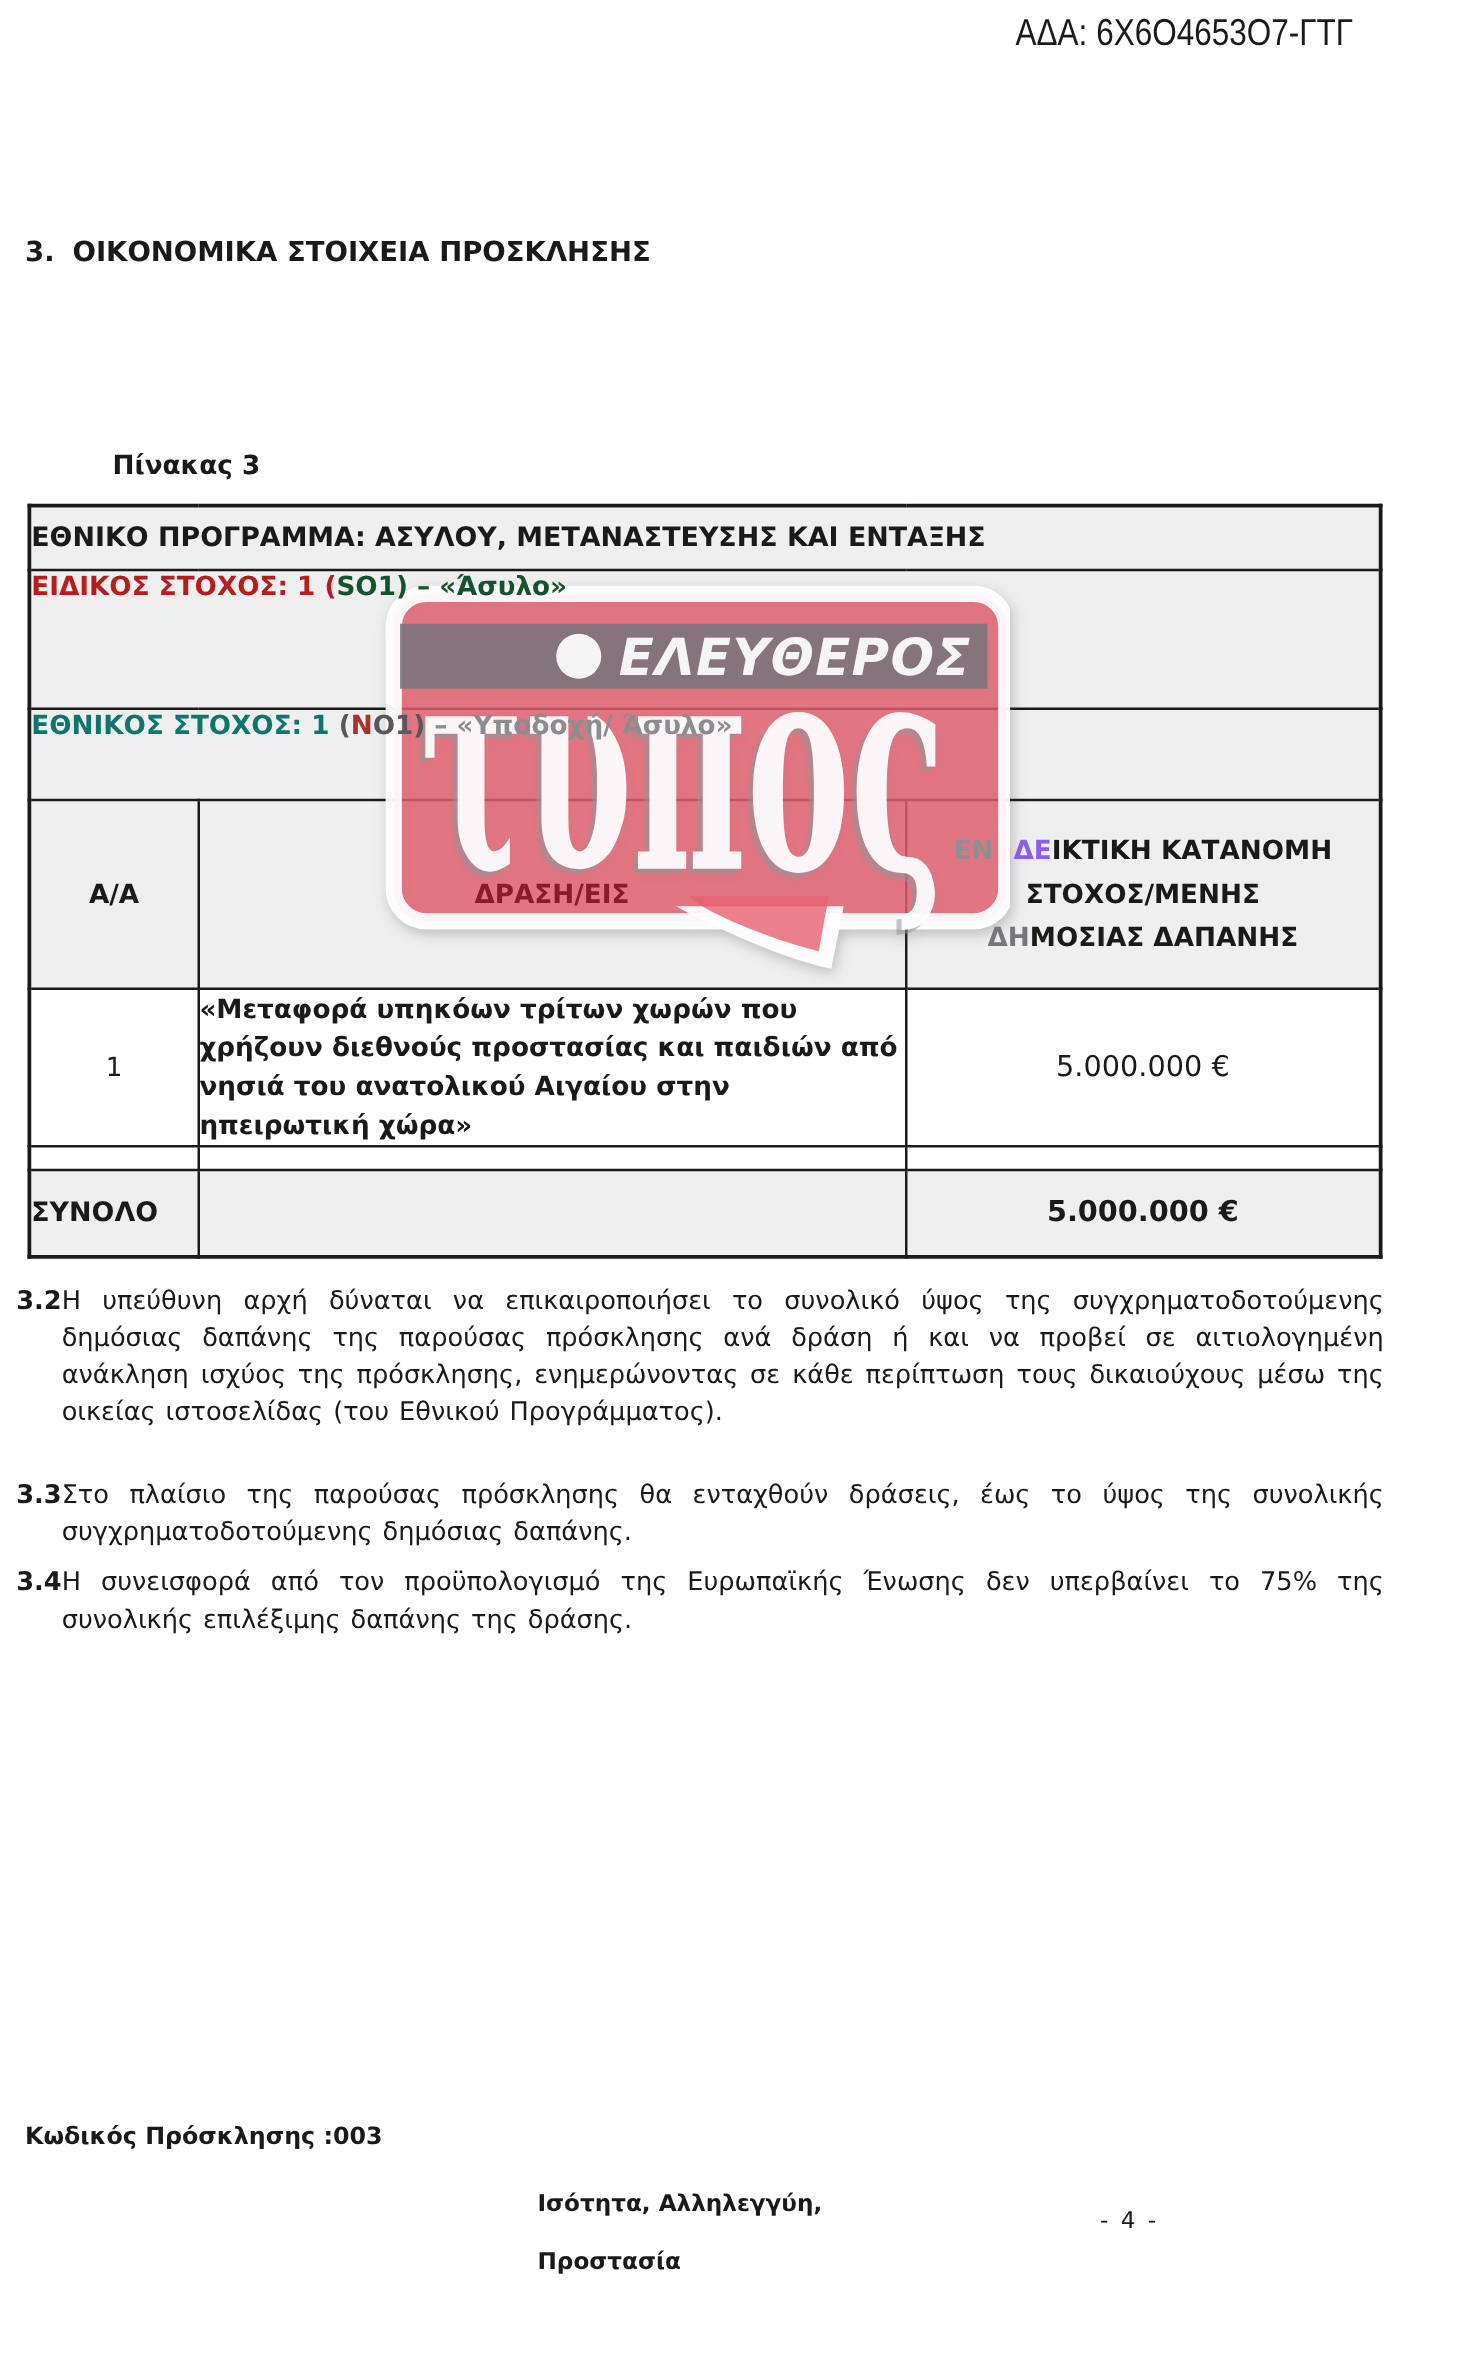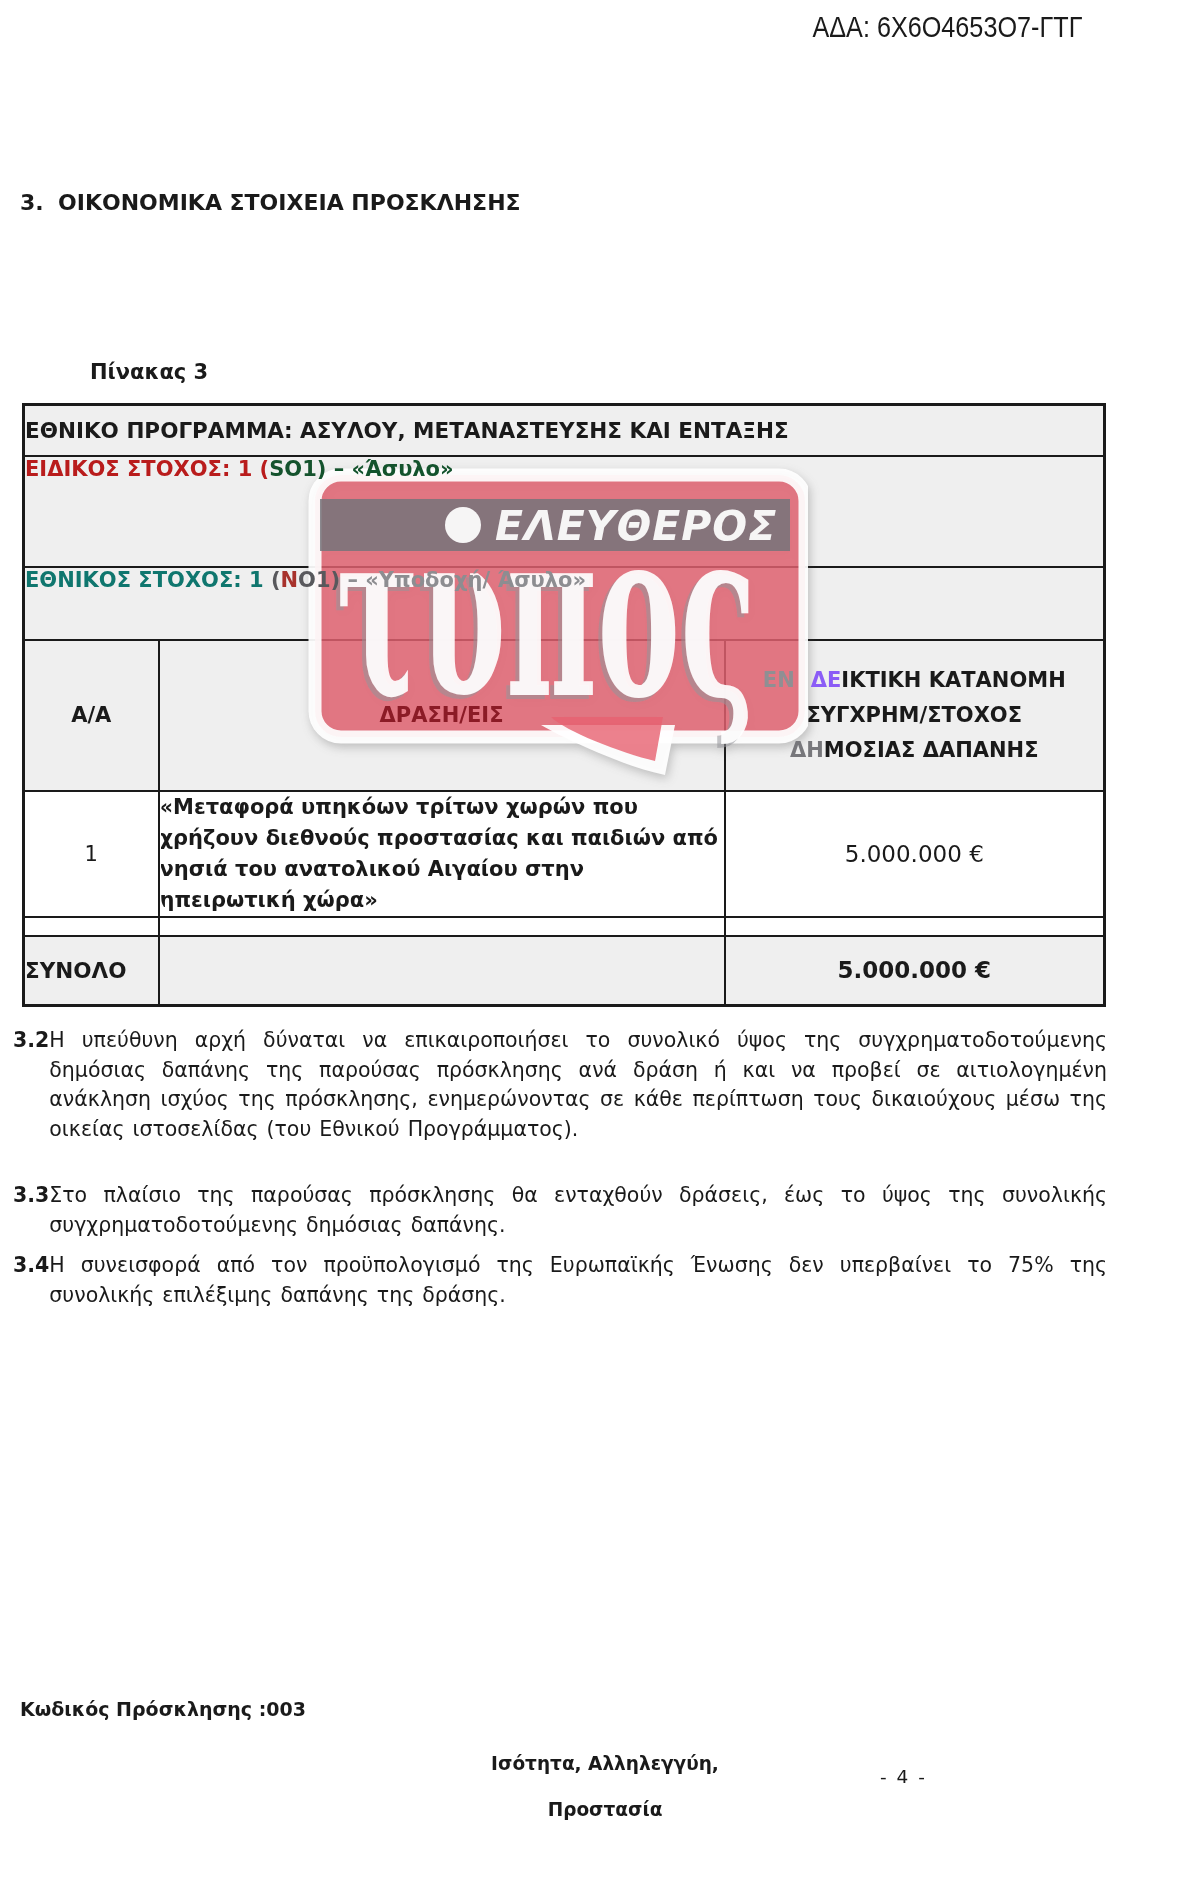--- a/index.html
+++ b/index.html
@@ -31,35 +31,35 @@
   td span, td b{position:relative;z-index:6;}
   .tr1{height:51px}.tr2{height:111px}.tr3{height:73px}.tr4{height:151px}
   .tr5{height:123px}.tr6{height:19px}.tr7{height:70px}
   .cell-program{font-weight:bold;font-size:21.5px;padding-left:17px;vertical-align:middle;}
   .cell-so{font-weight:bold;font-size:21px;padding:26px 0 0 17px;vertical-align:top;}
   .cell-no{font-weight:bold;font-size:21px;padding:6px 0 0 17px;vertical-align:top;}
   .cell-h{font-weight:bold;font-size:21px;text-align:center;vertical-align:middle;line-height:35px;}
   .cell-action-h{color:#8b1b26;}
   .cell-idx{font-size:21px;text-align:center;vertical-align:middle;}
   .cell-action{font-weight:bold;font-size:21px;line-height:31px;text-align:left;
-               vertical-align:top;padding:8px 86px 0 38px;border-radius:20px;}
+               vertical-align:top;padding:8px 86px 0 38px;}
   .cell-amt{font-size:23px;text-align:center;vertical-align:middle;}
   .cell-total-label{font-weight:bold;font-size:21.5px;padding-left:13px;vertical-align:middle;}
   .cell-total-amt{font-weight:bold;font-size:23px;text-align:center;vertical-align:middle;}
 
   
   .stamp{position:absolute;left:303px;top:463px;width:505px;height:345px;z-index:5;
          filter:drop-shadow(2px 4px 5px rgba(70,70,70,0.30));}
 
   
   .f-left{position:absolute;left:20px;top:1698px;}
   .f-title{font-weight:bold;font-size:19px;}
   .f-block{margin-top:16px;font-size:19px;line-height:22.5px;}
   sup{font-size:62%;}
-  .f-center{position:absolute;left:430px;top:1753px;width:350px;text-align:center;
+  .f-center{position:absolute;left:430px;top:1753px;width:350px;
             font-weight:bold;font-size:18.5px;}
   .f-center .l2{margin-top:25px;}
   .f-page{position:absolute;left:880px;top:1766px;font-size:18.5px;letter-spacing:2px;}
 </style>
 </head>
 <body>
 
 <div class="page">
 
   <div class="ada">ΑΔΑ: 6Χ6Ο4653Ο7-ΓΤΓ</div>
@@ -95,21 +95,21 @@
       </td>
     </tr>
     <tr class="tr4">
       <td class="gray cell-h">
         <span>Α/Α</span>
       </td>
       <td class="gray cell-h cell-action-h">
         <span>ΔΡΑΣΗ/ΕΙΣ</span>
       </td>
       <td class="gray cell-h">
-        <span><span style="color: rgb(143, 143, 147);">ΕΝ</span><span style="color: #8b5cf6; margin-left: 16px;">ΔΕ</span><span style="color: rgb(26, 26, 26);">ΙΚΤΙΚΗ ΚΑΤΑΝΟΜΗ</span><br><span style="color: rgb(26, 26, 26);">ΣΥΓΧΡΗΜ/ΣΤΟΧΟΣ</span><br><span style="color: rgb(119, 119, 123);">ΔΗ</span><span style="color: rgb(26, 26, 26);">ΜΟΣΙΑΣ ΔΑΠΑΝΗΣ</span></span>
+        <span><span style="color: rgb(143, 143, 147);">ΕΝ</span><span style="color: #8b5cf6; margin-left: 16px;">ΔΕ</span><span style="color: rgb(26, 26, 26);">ΙΚΤΙΚΗ ΚΑΤΑΝΟΜΗ</span><br><span style="color: rgb(26, 26, 26);">ΣΤΟΧΟΣ/ΜΕΝΗΣ</span><br><span style="color: rgb(119, 119, 123);">ΔΗ</span><span style="color: rgb(26, 26, 26);">ΜΟΣΙΑΣ ΔΑΠΑΝΗΣ</span></span>
       </td>
     </tr>
     <tr class="tr5">
       <td class="cell-idx">
         <span>1</span>
       </td>
       <td class="cell-action">
         <span>«Μεταφορά υπηκόων τρίτων χωρών που χρήζουν διεθνούς προστασίας και παιδιών από νησιά του ανατολικού Αιγαίου στην ηπειρωτική χώρα»</span>
       </td>
       <td class="cell-amt">

